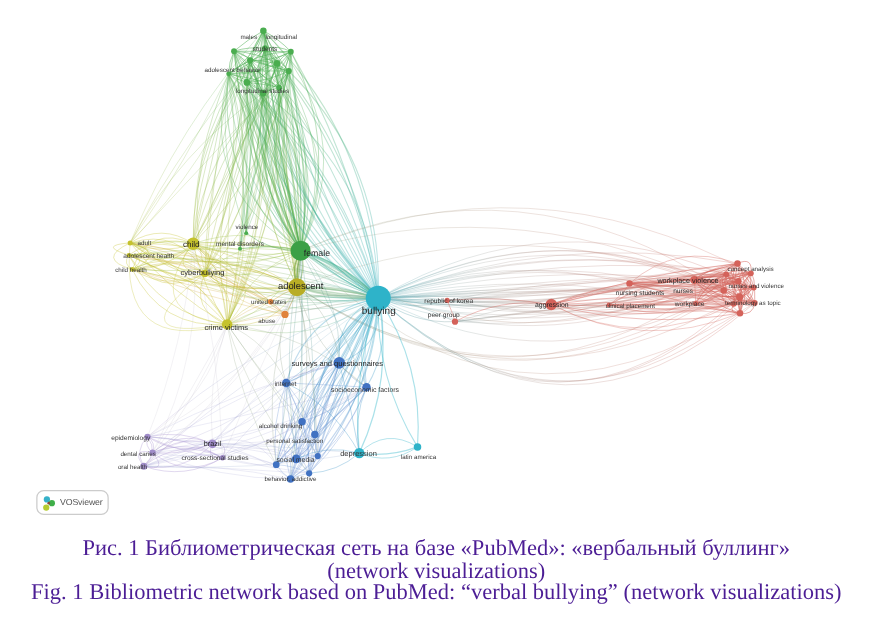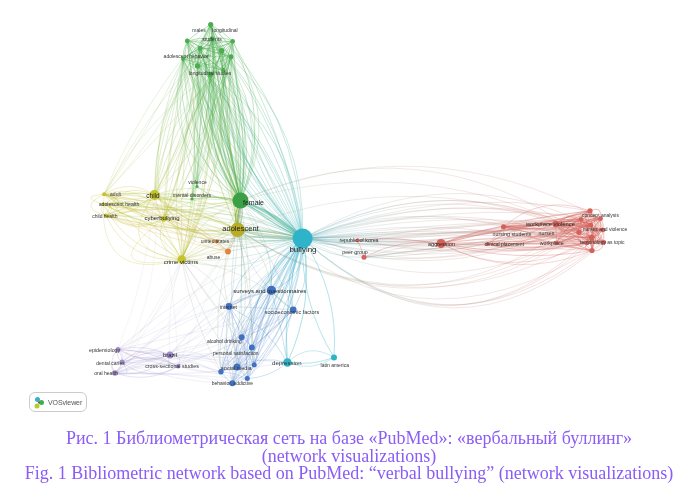--- a/index.html
+++ b/index.html
@@ -1,14 +1,14 @@
 <!DOCTYPE html>
 <html><head><meta charset="utf-8"><style>
 html,body{margin:0;padding:0;background:#fff;width:698px;height:502px;overflow:hidden}
-.caption{font-family:"Liberation Serif",serif;font-size:18px;color:#8b5cf6;text-align:center;line-height:17.5px;width:698px;position:absolute;top:430px;left:0}
+.caption{font-family:"Liberation Serif",serif;font-size:18px;color:#4c1d95;text-align:center;line-height:17.5px;width:698px;position:absolute;top:430px;left:0}
 .logo{position:absolute;left:29px;top:392px;width:56px;height:18px;border:1px solid #cccccc;border-radius:6px;background:#fff;display:flex;align-items:center;font-family:"Liberation Sans",sans-serif;font-size:7px;color:#555}
 </style></head>
 <body>
 <svg width="698" height="420" viewBox="0 0 698 420">
 <defs>
 <linearGradient id="rb" gradientUnits="userSpaceOnUse" x1="302" y1="238" x2="592" y2="232">
 <stop offset="0" stop-color="#5fb3bf"></stop>
         <stop offset="0.35" stop-color="#ab9e96"></stop>
         <stop offset="1" stop-color="#d0655c"></stop>
       </linearGradient>

